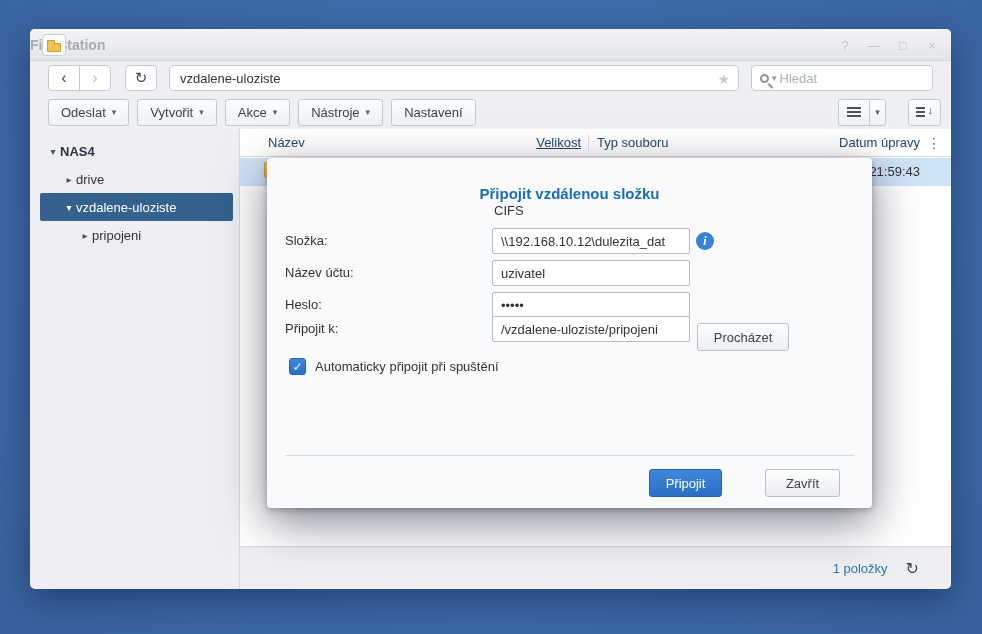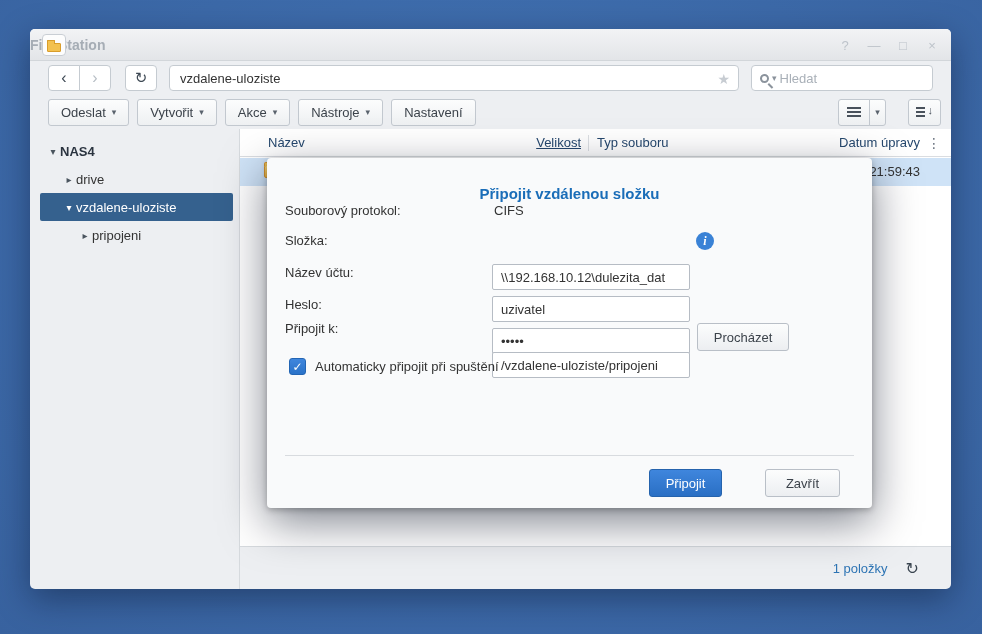--- a/index.html
+++ b/index.html
@@ -118,21 +118,21 @@
   
   .dialog { position:absolute; left:237px; top:129px; width:605px; height:350px;
     background:#f9fafb; border-radius:4px; z-index:10;
     box-shadow:0 2px 6px rgba(0,0,0,.25), 0 14px 45px rgba(0,10,30,.5); }
   .dialog-title { height:38px; line-height:40px; text-align:center;
     font-size:15px; font-weight:bold; color:#1a6db8;margin-top:16px; }
   .dlg-label { position:absolute; left:18px; width:200px; font-size:13px; color:#333; line-height:26px; }
   .dlg-value { position:absolute; left:227px; font-size:13px; color:#333; line-height:26px; }
   .dlg-input { position:absolute; left:225px; width:198px; height:26px;
     border:1px solid #b6bcc4; border-radius:2px; background:#fff; padding:0 8px;
-    font-size:13px; color:#333; font-family:inherit; outline:none;margin-top:36px; }
+    font-size:13px; color:#333; font-family:inherit; outline:none; }
   .info-icon { position:absolute; left:429px; top:74px; width:18px; height:18px; border-radius:50%;
     background:#3a82d6; color:#fff; text-align:center; line-height:18px;
     font-family:"Liberation Serif","DejaVu Serif",serif; font-style:italic; font-weight:bold; font-size:12px; cursor:pointer; }
   .browse-btn { position:absolute; left:430px; top:165px; width:92px; height:28px;
     background:linear-gradient(#fcfdfd,#eceef1); border:1px solid #b9bfc7; border-radius:3px;
     font-size:13px; color:#3c434b; font-family:inherit; cursor:pointer; }
   .chk-row { position:absolute; left:22px; top:200px; display:flex; align-items:center; gap:9px; cursor:pointer; }
   .checkbox { width:17px; height:17px; background:linear-gradient(#3f86dd,#2a72c8);
     border:1px solid #2365b4; border-radius:3px; color:#fff; font-size:12px;
     display:flex; align-items:center; justify-content:center; }
@@ -255,21 +255,20 @@
     </div>
 
     <div class="statusbar">
       <span class="count">1 položky</span>
       <span class="refresh">↻</span>
     </div>
 
     <div class="dialog">
       <div class="dialog-title">Připojit vzdálenou složku</div>
 
-      <div class="dlg-label r-protocol">Souborový protokol:</div>
       <div class="dlg-value r-protocol">CIFS</div>
 
       <div class="dlg-label r-folder">Složka:</div>
       <input class="dlg-input r-folder" type="text" value="\\192.168.10.12\dulezita_dat" style="">
       <div class="info-icon">i</div>
 
       <div class="dlg-label r-account">Název účtu:</div>
       <input class="dlg-input r-account" type="text" value="uzivatel" style="">
 
       <div class="dlg-label r-password">Heslo:</div>

